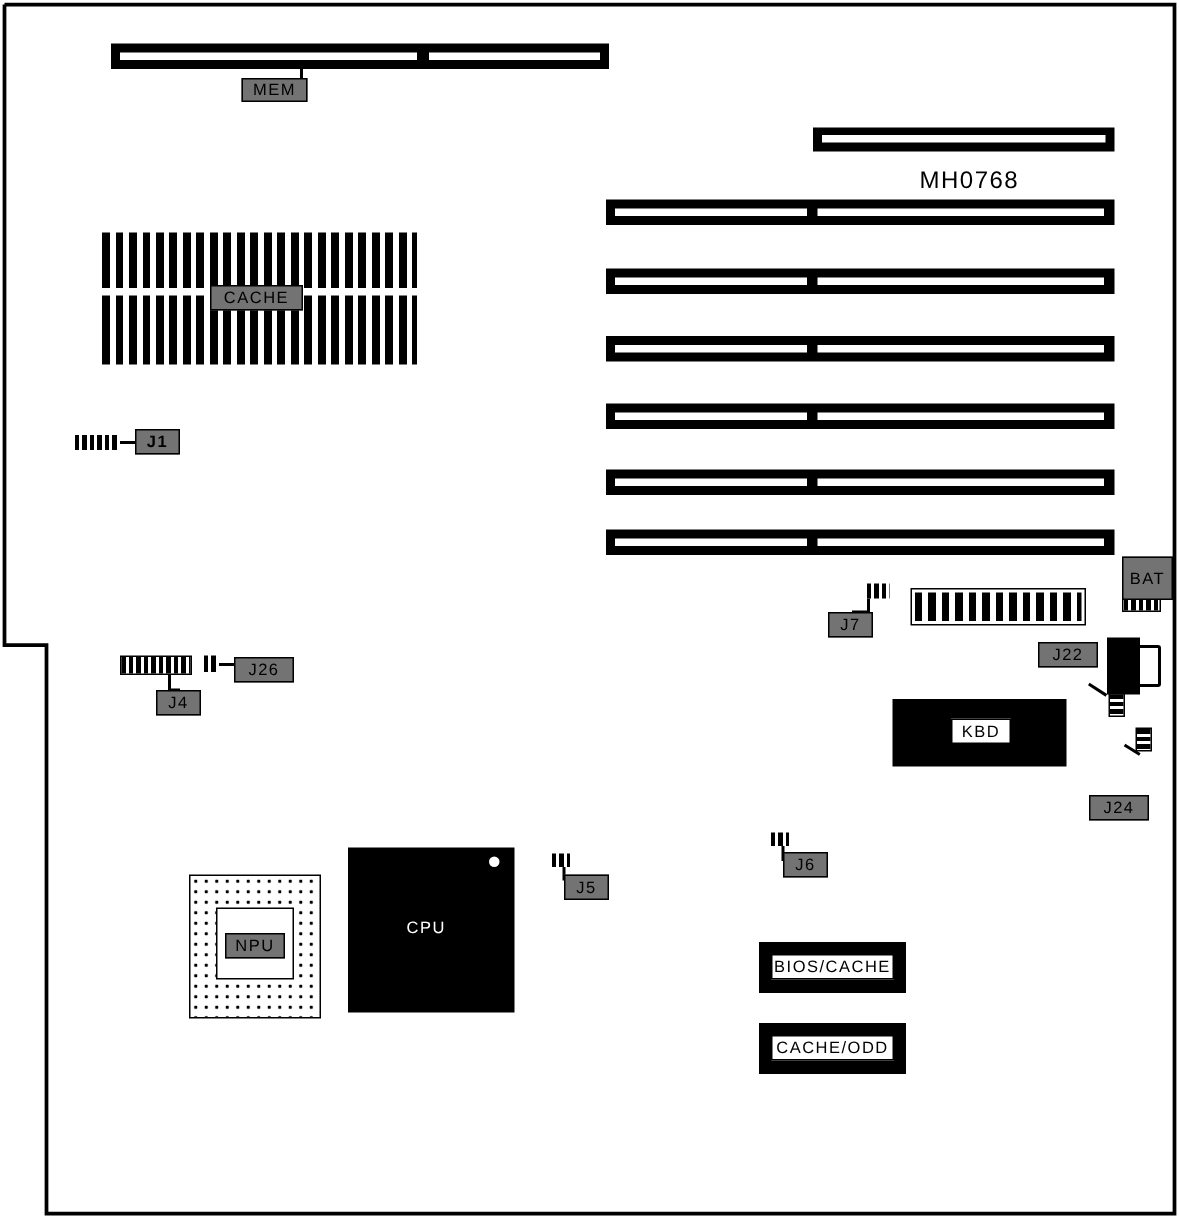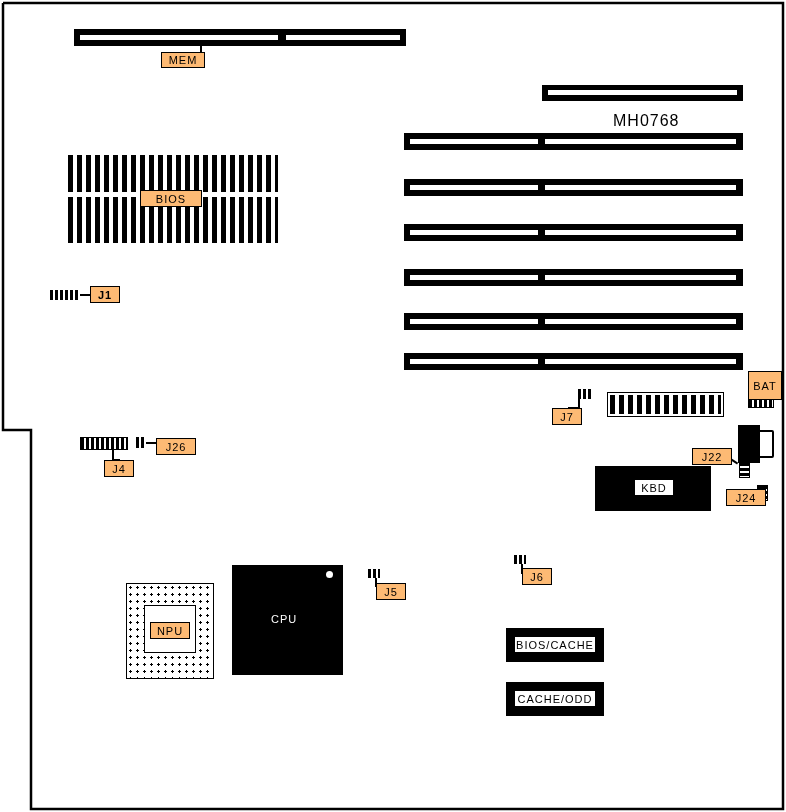--- a/index.html
+++ b/index.html
@@ -38,21 +38,21 @@
     box-sizing: border-box;
   }
   .slot .inner {
     position: absolute;
     background: #ffffff;
   }
   
   .label-box {
     position: absolute;
     border: 1px solid #000000;
-    background: #fdba74;
+    background: #737373;
     font-family: "Liberation Sans", sans-serif;
     font-size: 11px;
     letter-spacing: 1px;
     color: #000000;
     display: flex;
     align-items: center;
     justify-content: center;
     box-sizing: border-box;
     white-space: nowrap;
     z-index: 5;
@@ -222,21 +222,21 @@
     <div class="inner" style="left:141px; top:6px; width:191px; height:5px;"></div>
   </div>
 
   <div class="slot" style="left:404px; top:353px; width:339px; height:17px;">
     <div class="inner" style="left:6px; top:6px; width:128px; height:5px;"></div>
     <div class="inner" style="left:141px; top:6px; width:191px; height:5px;"></div>
   </div>
 
   <div class="cache-bank" style="left:68px; top:155px; width:210px; height:88px;"></div>
   <div class="cache-gap" style="left:68px; top:192px; width:210px; height:5px;"></div>
-  <div class="label-box" style="left:140px; top:190px; width:62px; height:17px;">BIOS</div>
+  <div class="label-box" style="left:140px; top:190px; width:62px; height:17px;">CACHE</div>
 
   <div class="jumper" style="left:50px; top:290px; width:30px; height:10px;"></div>
   <div class="leader" style="left:80px; top:294px; width:12px; height:1.5px;"></div>
   <div class="label-box" style="left:90px; top:286px; width:30px; height:17px;font-weight:bold;">J1</div>
 
   <div class="label-box" style="left:748px; top:371px; width:34px; height:29px;">BAT</div>
   <div class="pins" style="left:748px; top:394px; width:26px; height:14px;"></div>
 
   <div class="jumper" style="left:578px; top:389px; width:15px; height:10px;"></div>
   <div class="leader" style="left:578px; top:399px; width:1.5px; height:9px;"></div>
@@ -253,29 +253,29 @@
   <div class="pins" style="left:80px; top:437px; width:48px; height:13px;"></div>
   <div class="leader" style="left:112px; top:450px; width:1.5px; height:10px;"></div>
   <div class="leader" style="left:112px; top:459px; width:8px; height:1.5px;"></div>
   <div class="label-box" style="left:104px; top:460px; width:30px; height:17px;">J4</div>
 
   <div class="jumper" style="left:136px; top:437px; width:10px; height:11px;"></div>
   <div class="leader" style="left:146px; top:442px; width:12px; height:1.5px;"></div>
   <div class="label-box" style="left:156px; top:438px; width:40px; height:17px;">J26</div>
 
   <div class="leader" style="left:726px; top:455px; width:14px; height:1.5px; transform:rotate(33deg); transform-origin:left center;"></div>
-  <div class="label-box" style="left:692px; top:448px; width:40px; height:17px;">J22</div>
+  <div class="label-box" style="left:692px; top:428px; width:40px; height:17px;">J22</div>
   <div class="pins-v" style="left:739px; top:462px; width:11px; height:16px;"></div>
 
   <div class="blk" style="left:595px; top:466px; width:116px; height:45px;"></div>
   <div class="label-on-dark" style="left:634px; top:479px; width:40px; height:17px;">KBD</div>
 
   <div class="pins-v" style="left:757px; top:485px; width:11px; height:16px;"></div>
   <div class="leader" style="left:748px; top:502px; width:12px; height:1.5px; transform:rotate(32deg); transform-origin:right center;"></div>
-  <div class="label-box" style="left:726px; top:489px; width:40px; height:17px;">J24</div>
+  <div class="label-box" style="left:726px; top:530px; width:40px; height:17px;">J24</div>
 
   <div class="jumper" style="left:514px; top:555px; width:12px; height:9px;"></div>
   <div class="leader" style="left:521px; top:564px; width:1.5px; height:10px;"></div>
   <div class="label-box" style="left:522px; top:568px; width:30px; height:17px;">J6</div>
 
   <div class="jumper" style="left:368px; top:569px; width:12px; height:9px;"></div>
   <div class="leader" style="left:375px; top:578px; width:1.5px; height:9px;"></div>
   <div class="label-box" style="left:376px; top:583px; width:30px; height:17px;">J5</div>
 
   <div class="blk" style="left:232px; top:565px; width:111px; height:110px;"></div>

